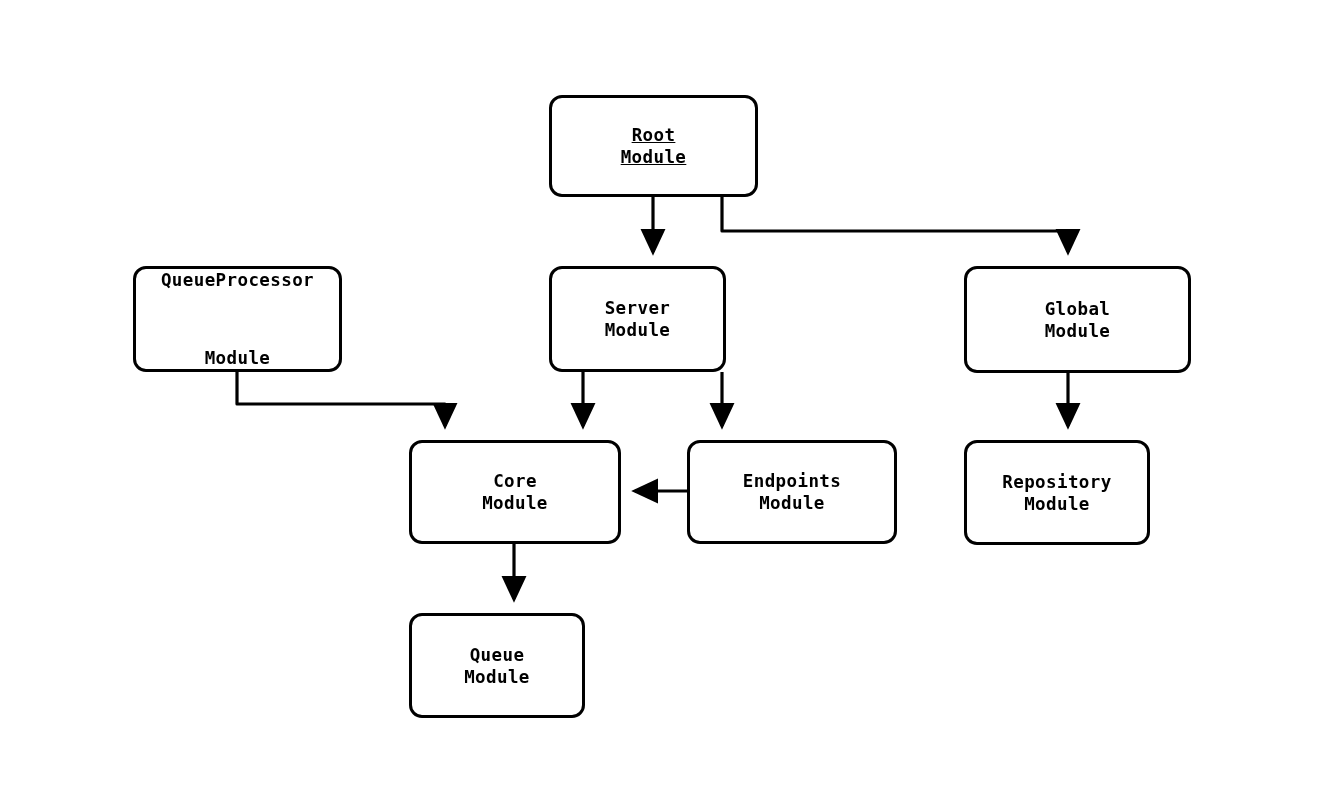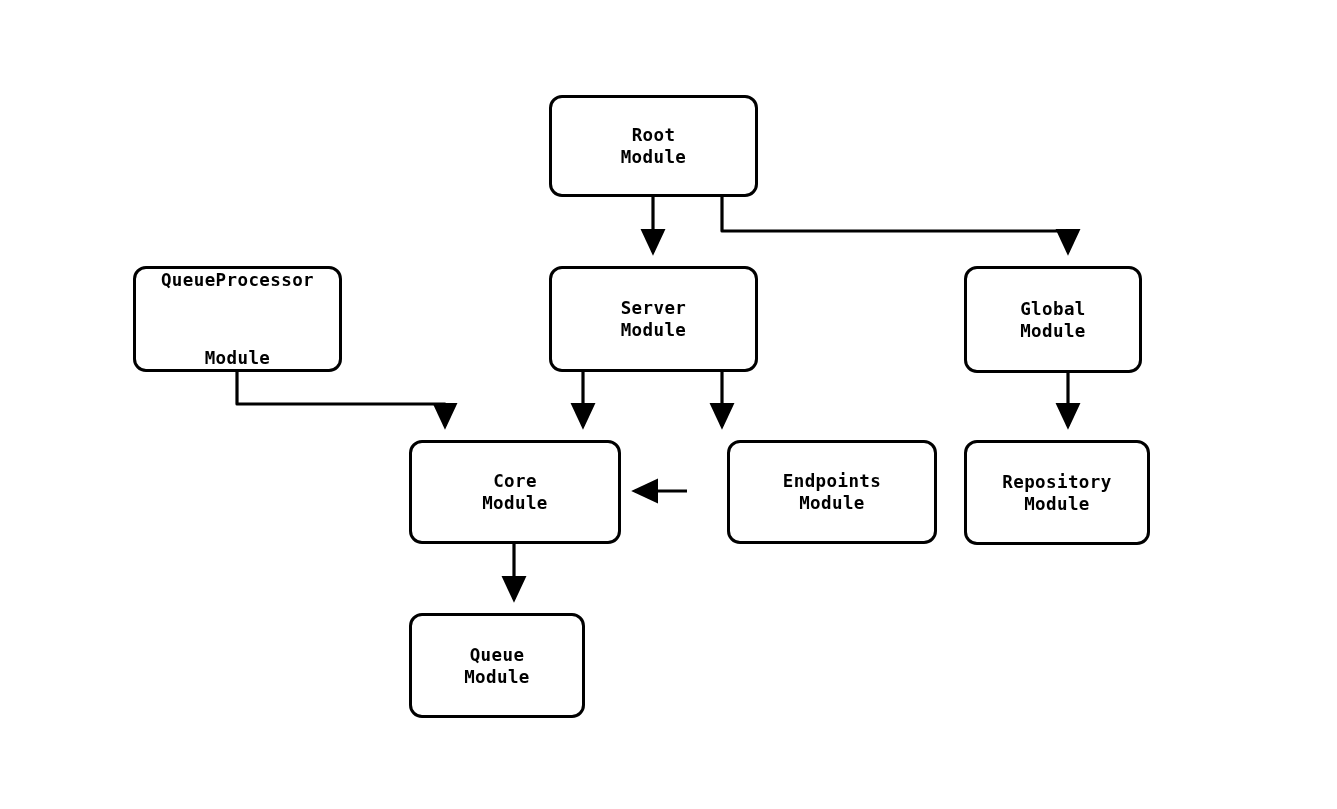--- a/index.html
+++ b/index.html
@@ -70,46 +70,46 @@
 
     <path d="M722,372 L722,426" fill="none" stroke="#000000" stroke-width="3.2" marker-end="url(#arrowhead)"></path>
 
     <path d="M687,491 L635,491" fill="none" stroke="#000000" stroke-width="3.2" marker-end="url(#arrowhead)"></path>
 
     <path d="M1068,373 L1068,426" fill="none" stroke="#000000" stroke-width="3.2" marker-end="url(#arrowhead)"></path>
 
     <path d="M514,544 L514,599" fill="none" stroke="#000000" stroke-width="3.2" marker-end="url(#arrowhead)"></path>
   </svg>
 
-  <div class="node" style="left:549px; top:95px; width:209px; height:102px;">
+  <div class="node" style="left:549px; top:95px; width:209px; height:102px;text-decoration:underline;">
     <div class="node-line">Root</div>
     <div class="node-line">Module</div>
   </div>
 
   <div class="node" style="left:133px; top:266px; width:209px; height:106px;justify-content:space-between;">
     <div class="node-line">QueueProcessor</div>
     <div class="node-line">Module</div>
   </div>
 
-  <div class="node" style="left:549px; top:266px; width:209px; height:106px;">
+  <div class="node" style="left:549px; top:266px; width:177px; height:106px;">
     <div class="node-line">Server</div>
     <div class="node-line">Module</div>
   </div>
 
-  <div class="node" style="left:964px; top:266px; width:178px; height:107px;">
+  <div class="node" style="left:964px; top:266px; width:227px; height:107px;">
     <div class="node-line">Global</div>
     <div class="node-line">Module</div>
   </div>
 
   <div class="node" style="left:409px; top:440px; width:212px; height:104px;justify-content:center;">
     <div class="node-line">Core</div>
     <div class="node-line">Module</div>
   </div>
 
-  <div class="node" style="left:687px; top:440px; width:210px; height:104px;margin-left:40px;">
+  <div class="node" style="left:687px; top:440px; width:210px; height:104px;">
     <div class="node-line">Endpoints</div>
     <div class="node-line">Module</div>
   </div>
 
   <div class="node" style="left:964px; top:440px; width:186px; height:105px;">
     <div class="node-line">Repository</div>
     <div class="node-line">Module</div>
   </div>
 
   <div class="node" style="left:409px; top:613px; width:176px; height:105px;">

